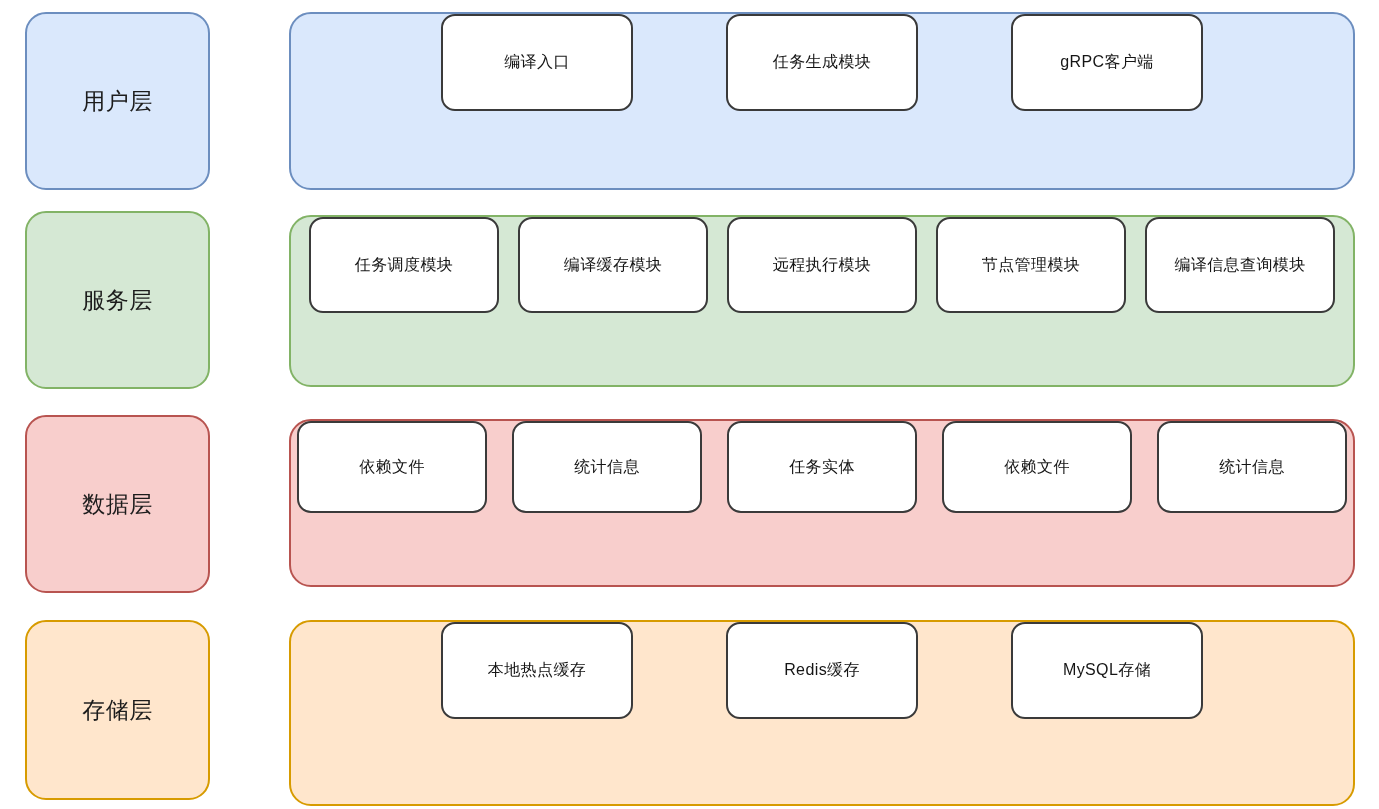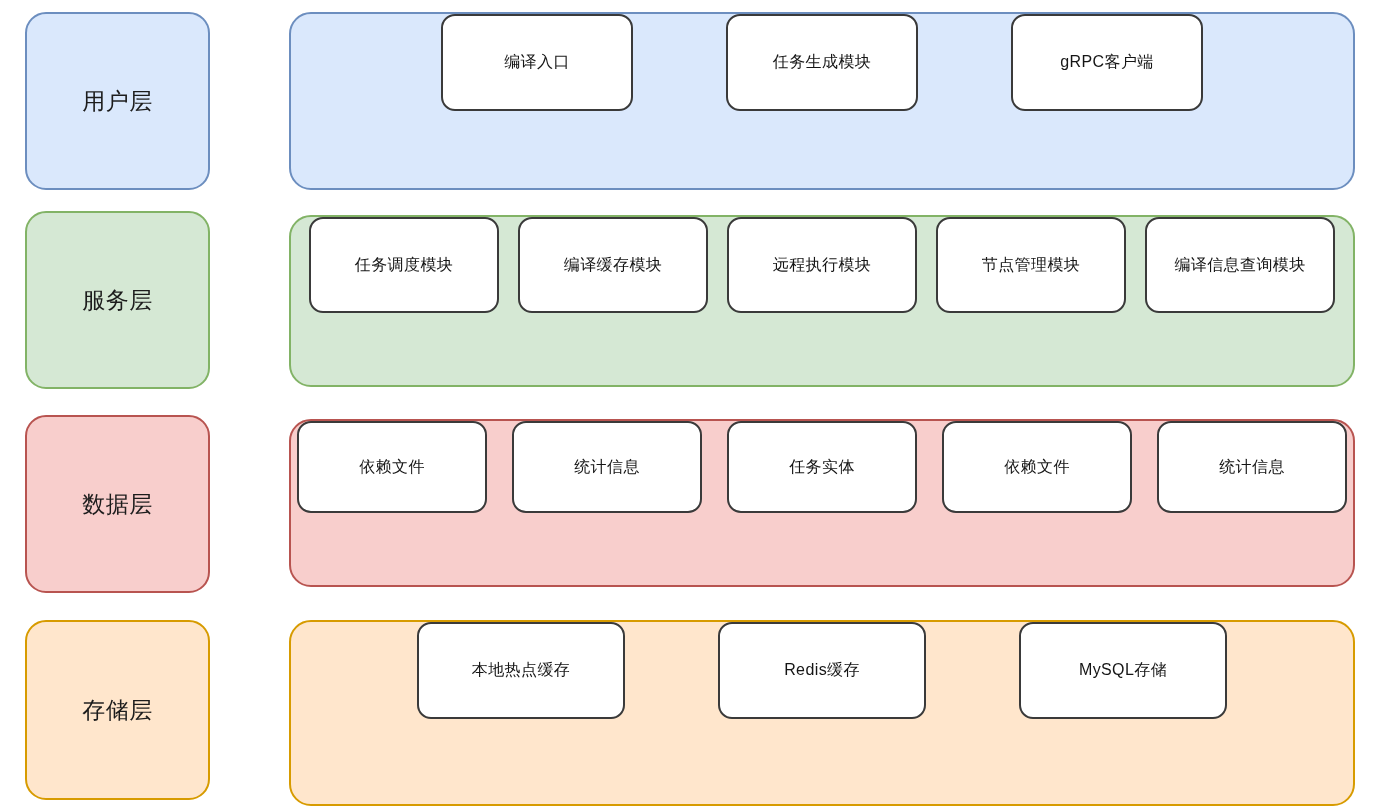--- a/index.html
+++ b/index.html
@@ -102,21 +102,21 @@
   #row-data .layer-label { top: 0;  height: 178px; }
   #row-data .layer-band  { top: 4px; height: 168px; }
   #row-data .band-inner  { gap: 25px; }
   #row-data .module-box  { width: 190px; height: 92px; }
 
   
   #row-storage            { top: 620px; height: 186px; }
   #row-storage .layer-label { top: 0;  height: 180px; }
   #row-storage .layer-band  { top: 0;  height: 186px; }
   #row-storage .band-inner  { gap: 93px; }
-  #row-storage .module-box  { width: 208px; height: 97px; }
+  #row-storage .module-box  { width: 192px; height: 97px; }
 
   
   .theme-blue   { background: #dae8fc; border-color: #6c8ebf; }
   .theme-green  { background: #d5e8d4; border-color: #82b366; }
   .theme-pink   { background: #f8cecc; border-color: #b85450; }
   .theme-orange { background: #ffe6cc; border-color: #d79b00; }
 </style>
 </head>
 <body>
 

